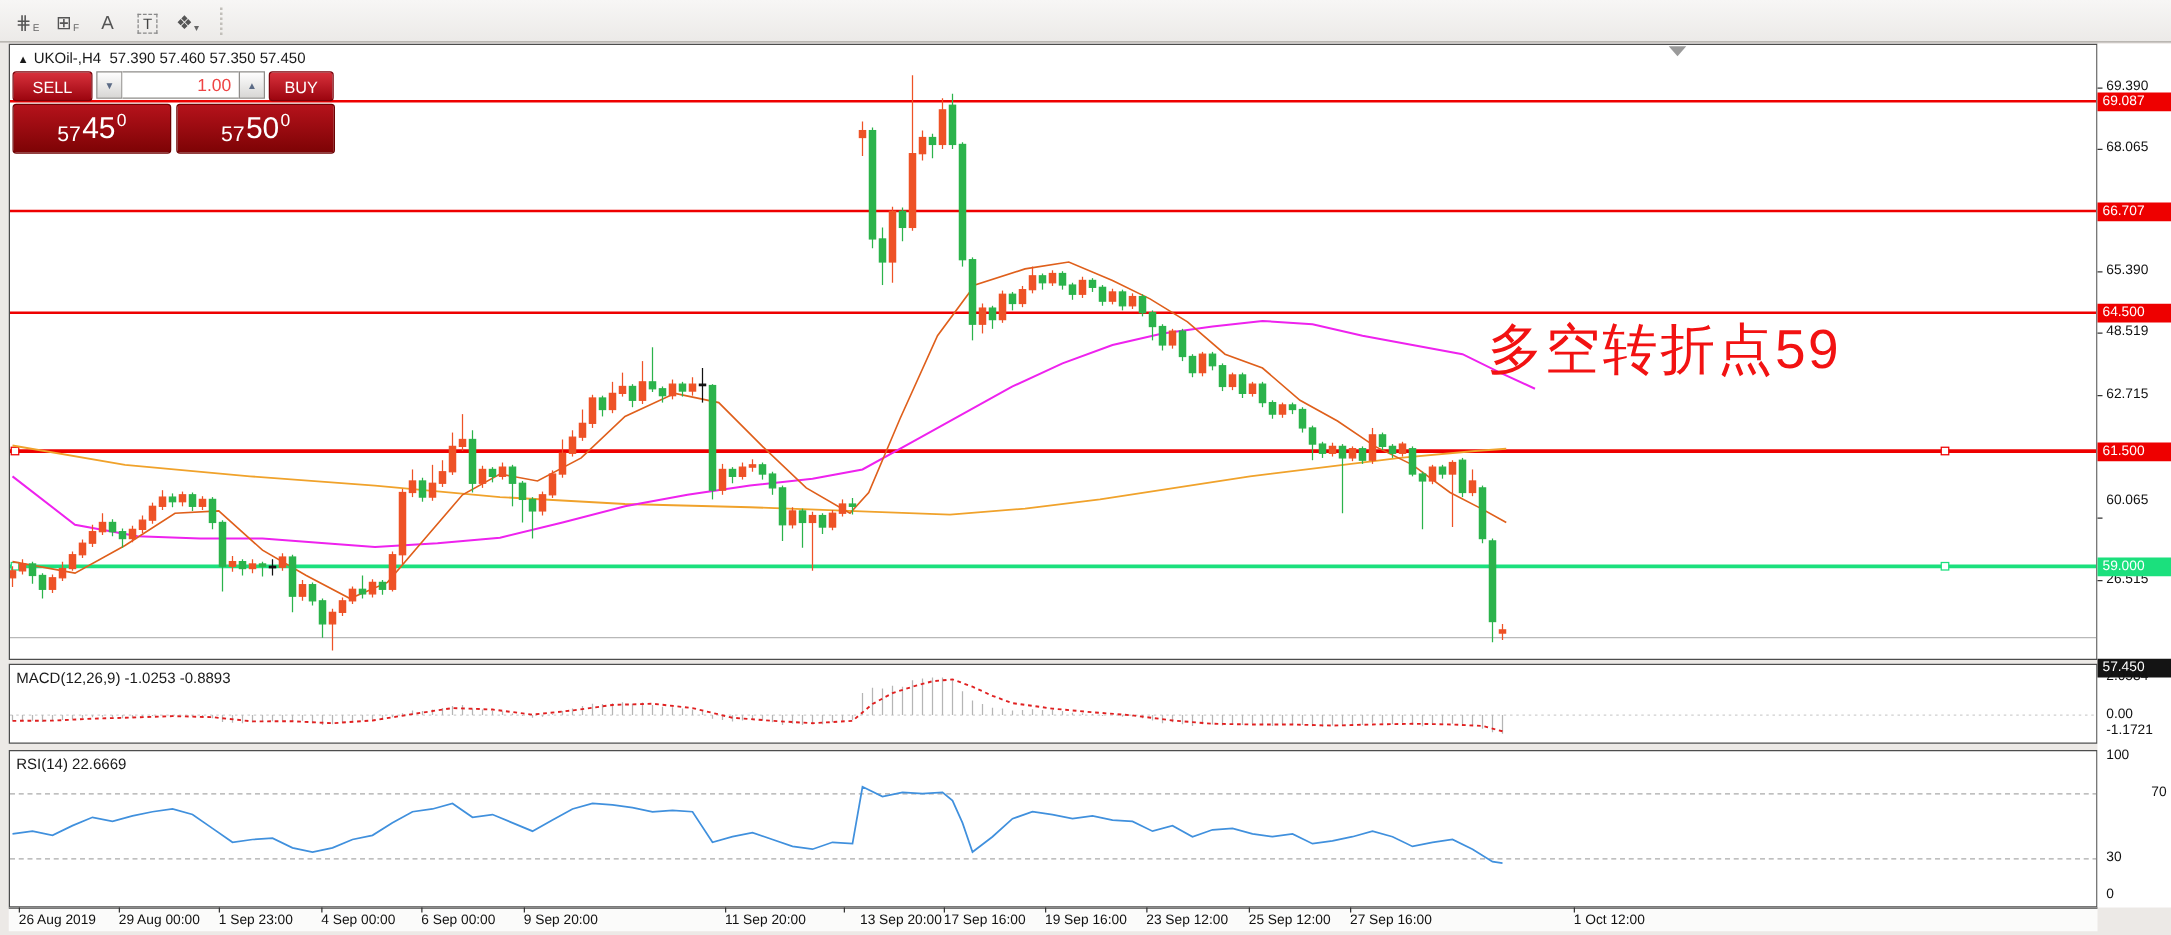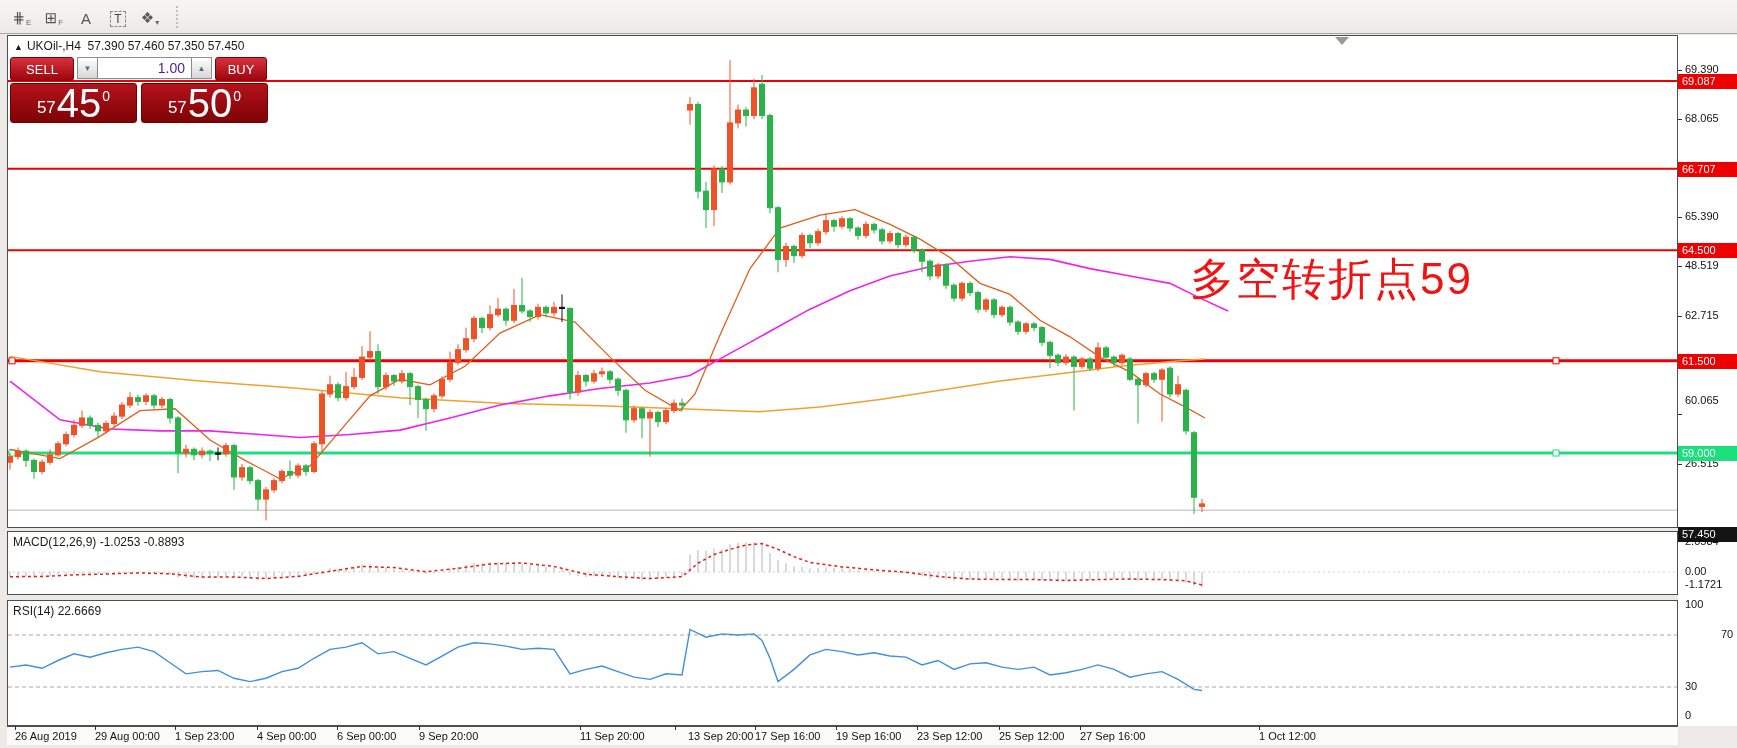--- a/index.html
+++ b/index.html
@@ -33,28 +33,28 @@
   
   #trade-panel{position:absolute;left:10px;top:57px;z-index:6;width:258px;}
   .tp-row1{display:flex;height:24px;}
   .btn-red{background:linear-gradient(#d8313c,#9c050f);color:#fff;border:1px solid #7c020a;border-radius:3px;
     font-size:13px;display:flex;align-items:center;justify-content:center;}
   #sell-btn{width:62px;}
   #buy-btn{width:50px;}
   .spin{width:21px;height:22px;background:linear-gradient(#fefefe,#d8d7d5);border:1px solid #8f8d8a;
     display:flex;align-items:center;justify-content:center;font-size:8px;color:#5b6b85;box-sizing:border-box;}
   #vol-input{width:93px;height:22px;border:1px solid #8f8d8a;border-left:none;border-right:none;
-    font-size:14px;color:#4c1d95;text-align:right;padding:0 6px;box-sizing:border-box;background:#fff;
+    font-size:14px;color:#ef4444;text-align:right;padding:0 6px;box-sizing:border-box;background:#fff;
     font-family:"Liberation Sans",sans-serif;}
   #sell-btn{margin-right:3px;} #buy-btn{margin-left:3px;}
   .tp-row2{display:flex;margin-top:2px;align-items:flex-end;}
   .price-box{width:127px;height:40px;background:linear-gradient(#b5121b,#7d0305);border:1px solid #6d0202;border-radius:3px;
     color:#fff;display:flex;align-items:center;justify-content:center;box-sizing:border-box;}
   .price-box .small{font-size:17px;margin-top:10px;}
-  .price-box .big{font-size:40px;margin:0 1px;}
+  .price-box .big{font-size:24px;margin:0 1px;}
   .price-box .sup{font-size:14px;margin-bottom:14px;}
   .price-box + .price-box{margin-left:4px;}
   
   #annotation{position:absolute;left:1190px;top:250px;font-size:44px;color:#f21212;z-index:4;letter-spacing:2px;}
   #shift-marker{position:absolute;left:1335px;top:37px;width:0;height:0;z-index:4;
     border-left:7px solid transparent;border-right:7px solid transparent;border-top:8px solid #9a9a9a;}
   .ind-label{position:absolute;left:5px;top:3px;font-size:12px;color:#1a1a1a;z-index:3;}
   .gap-band{position:absolute;left:0;width:1737px;background:#ece9e6;}
 </style>
 </head>

